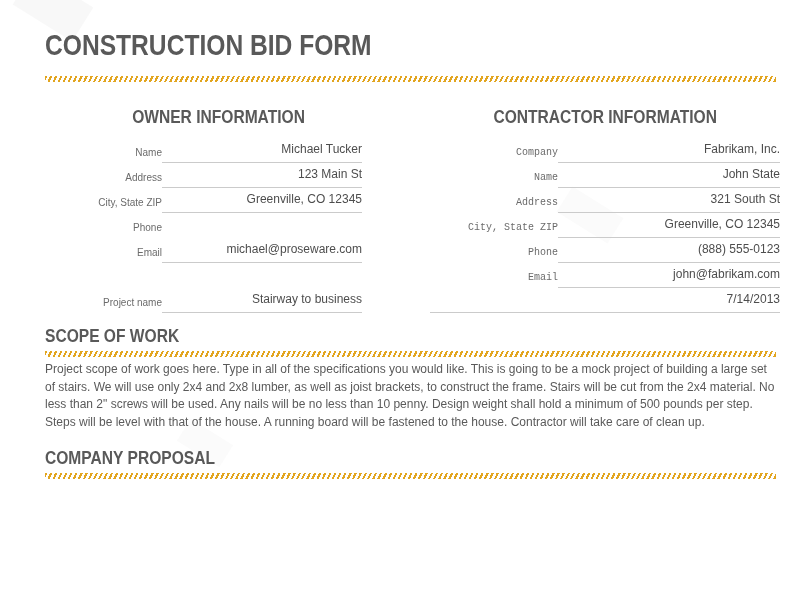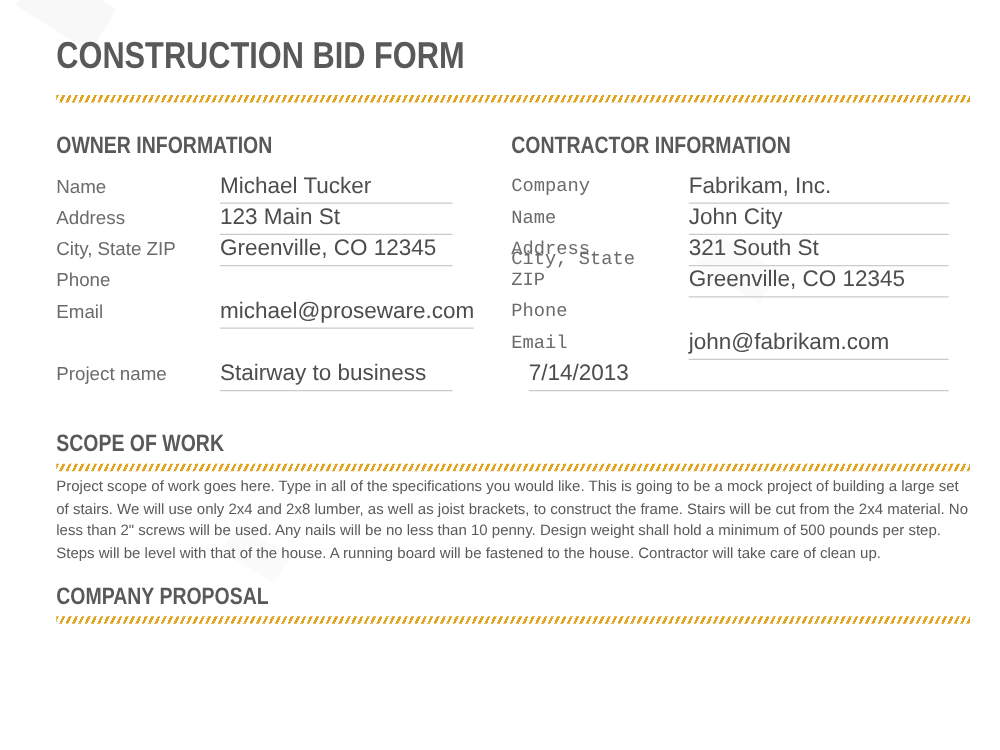--- a/index.html
+++ b/index.html
@@ -27,49 +27,49 @@
     transform:scaleX(0.82);transform-origin:0 50%;
     white-space:nowrap;
   }
   .divider{
     height:6px;margin-top:14px;
     background:repeating-linear-gradient(115deg,#E2A51F 0 2px,#ffffff 2px 4.6px);
   }
   .columns{
     display:grid;
     grid-template-columns:317px 350px;
-    column-gap:47px;
+    column-gap:68px;
     margin-top:24px;
+    text-align:right;
   }
   h2.section-heading{
     margin:0;
     font-size:19px;line-height:22px;
     font-weight:bold;color:#595959;
     transform:scaleX(0.82);transform-origin:0 50%;
     white-space:nowrap;
   }
   .fields{margin-top:10px;}
   .row{display:flex;align-items:flex-end;height:25px;}
   .row.spacer{border:none;}
   .flabel{
     flex:0 0 auto;
-    font-size:15px;color:#6B6B6B;
+    font-size:10px;color:#6B6B6B;
     padding-bottom:5px;
   }
   .owner-col .flabel{width:117px;}
   .contractor-col .flabel{width:128px;font-family:Liberation Mono, monospace;}
   .fvalue{
     flex:1 1 auto;
-    font-size:18px;color:#4D4D4D;
+    font-size:12px;color:#4D4D4D;
     border-bottom:1px solid #CBCBCB;
     padding-bottom:3px;
     min-height:17px;
-    margin-left:14px;
   }
-  .text-section{margin-top:32px;}
+  .text-section{margin-top:12px;}
   .text-section .divider{margin-top:4px;}
   .body-text{
     margin:4px 0 0 0;
     font-size:12px;line-height:17.5px;
     color:#5A5A5A;
   }
   .proposal-section{margin-top:16px;}
 </style>
 </head>
 <body>
@@ -118,32 +118,33 @@
 
       <section class="contractor-col">
         <h2 class="section-heading">CONTRACTOR INFORMATION</h2>
         <div class="fields">
           <div class="row">
             <span class="flabel">Company</span>
             <span class="fvalue">Fabrikam, Inc.</span>
           </div>
           <div class="row">
             <span class="flabel">Name</span>
-            <span class="fvalue">John City</span>
+            <span class="fvalue">John State</span>
           </div>
           <div class="row">
             <span class="flabel">Address</span>
             <span class="fvalue">321 South St</span>
           </div>
           <div class="row">
             <span class="flabel">City, State ZIP</span>
             <span class="fvalue">Greenville, CO 12345</span>
           </div>
           <div class="row">
             <span class="flabel">Phone</span>
+            <span class="fvalue">(888) 555-0123</span>
           </div>
           <div class="row">
             <span class="flabel">Email</span>
             <span class="fvalue">john@fabrikam.com</span>
           </div>
           <div class="row">
             <span class="fvalue">7/14/2013</span>
           </div>
         </div>
       </section>

